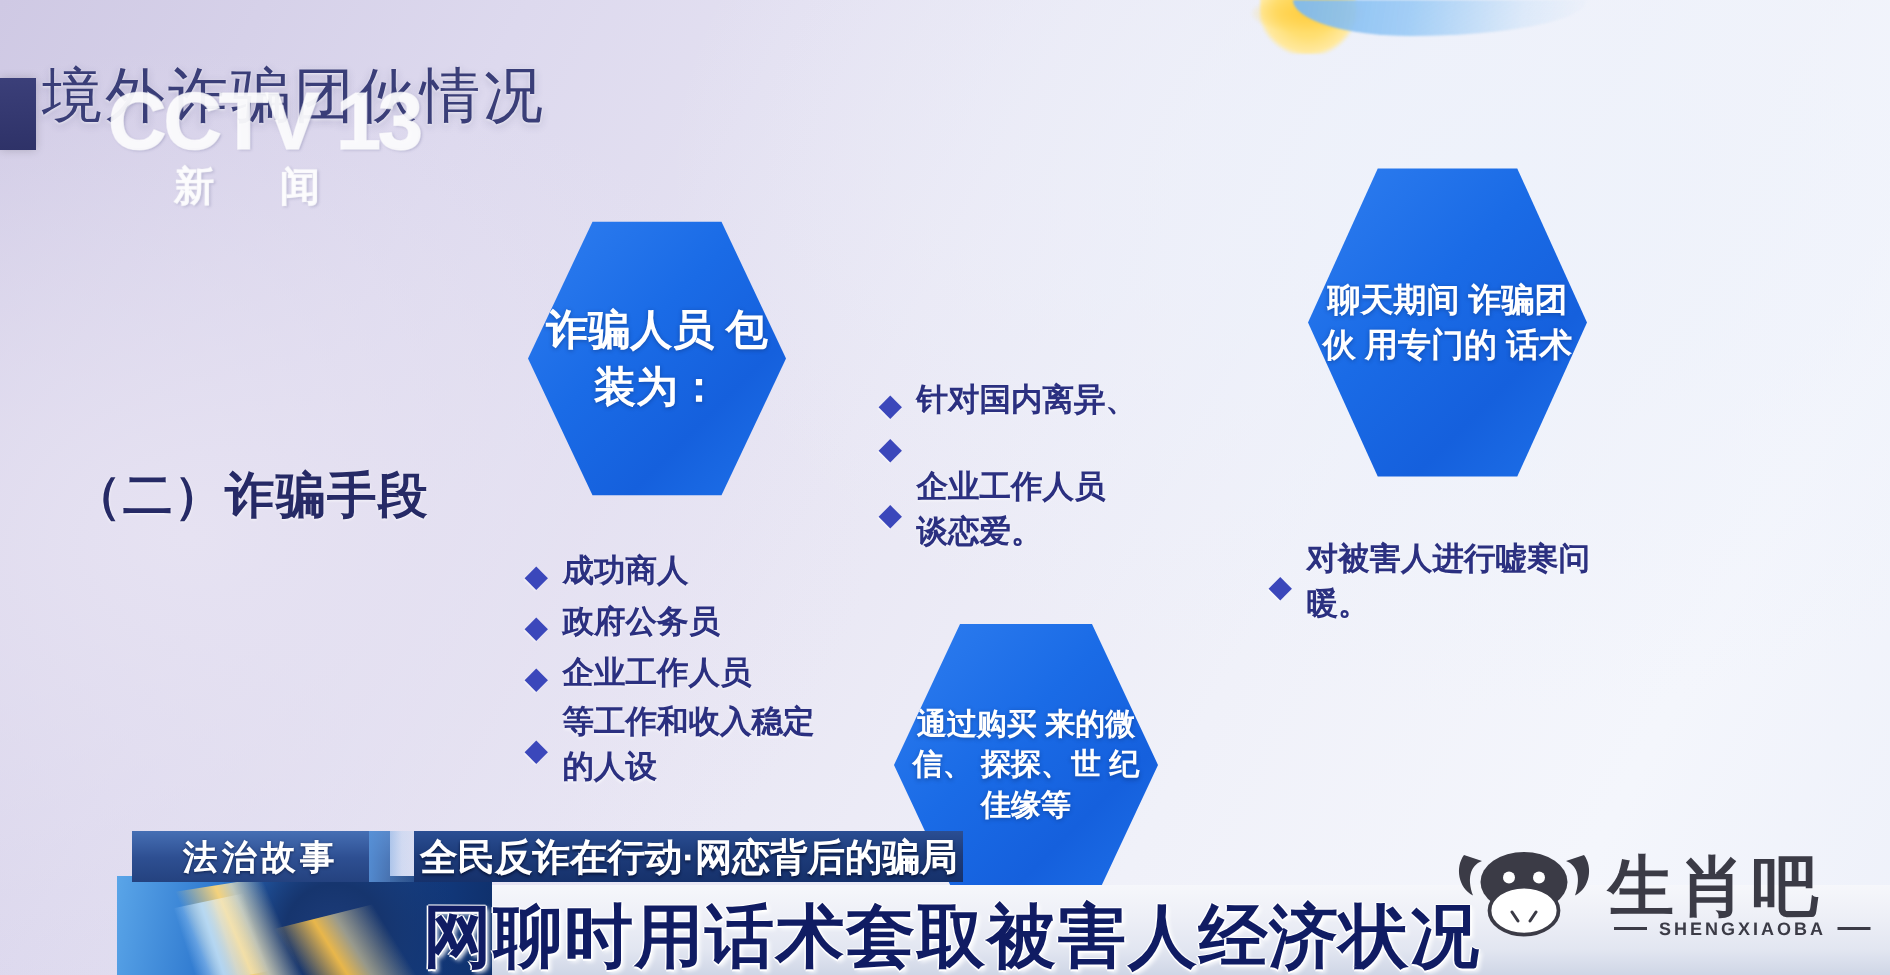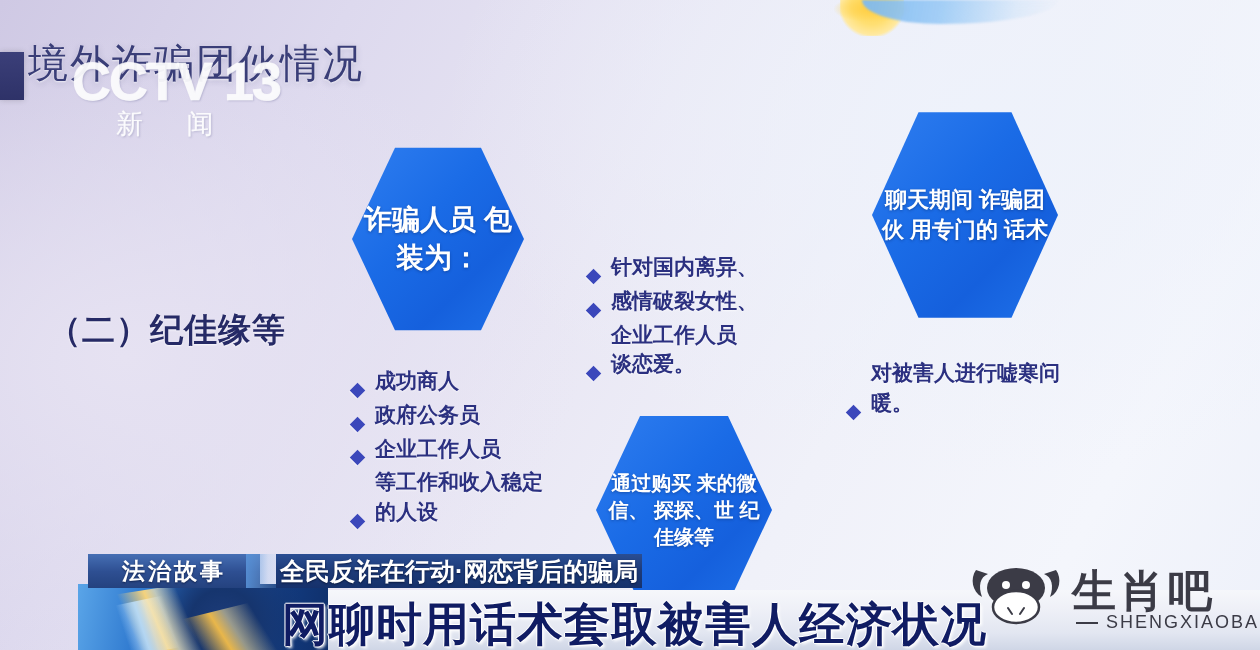--- a/index.html
+++ b/index.html
@@ -45,21 +45,21 @@
   .cctv-wm{position:absolute;left:72px;top:44px;width:270px;height:98px;pointer-events:none;}
   .cctv-line{
     position:absolute;left:0;top:6px;
     font-size:54px;font-weight:700;letter-spacing:-2px;
     color:rgba(255,255,255,.52);
     text-shadow:0 0 1px rgba(255,255,255,.85),1px 1px 2px rgba(90,90,140,.35);
     -webkit-text-stroke:1px rgba(255,255,255,.6);
   }
   .cctv-sub{
     position:absolute;left:44px;top:62px;
-    font-size:27px;font-weight:400;letter-spacing:18px;
+    font-size:27px;font-weight:700;letter-spacing:18px;
     color:rgba(255,255,255,.6);
     text-shadow:0 0 1px rgba(255,255,255,.9),1px 1px 2px rgba(90,90,140,.3);
   }
 
   .section-heading{
     position:absolute;left:48px;top:308px;
     font-size:33px;font-weight:700;letter-spacing:1px;
     color:#262a66;
     text-shadow:0 1px 2px rgba(255,255,255,.75);
     white-space:nowrap;
@@ -81,21 +81,21 @@
   #hex-1{left:352px;top:144px;width:172px;height:190px;}
   #hex-1 .hex-text{font-size:28px;}
   #hex-2{left:872px;top:108px;width:186px;height:214px;}
   #hex-2 .hex-text{font-size:22px;}
   #hex-3{left:596px;top:412px;width:176px;height:196px;}
   #hex-3 .hex-text{font-size:20px;}
 
   
   .bullet-list{position:absolute;}
   .bullet-item{
-    display:flex;align-items:flex-end;
+    display:flex;align-items:center;
     margin-bottom:4px;
   }
   .bullet-dot{
     flex:0 0 auto;
     width:11px;height:11px;margin:9px 12px 0 0;
     background:#3b47bb;
     transform:rotate(45deg);
     box-shadow:0 1px 1px rgba(255,255,255,.6);
   }
   .bullet-text{
@@ -177,42 +177,42 @@
     white-space:nowrap;
   }
 
   
   .wm{position:absolute;left:968px;top:560px;width:286px;height:82px;pointer-events:none;}
   .wm-ox{position:absolute;left:0;top:4px;width:96px;height:62px;}
   .wm-text{position:absolute;left:104px;top:2px;font-size:44px;font-weight:700;
     letter-spacing:4px;color:#3b3b46;}
   .wm-sub{position:absolute;left:108px;top:52px;display:flex;align-items:center;gap:8px;}
   .wm-sub .bar{width:22px;height:2px;background:#3b3b46;}
-  .wm-sub .txt{font-size:18px;letter-spacing:2px;color:#3b3b46;font-weight:400;}
+  .wm-sub .txt{font-size:12px;letter-spacing:2px;color:#3b3b46;font-weight:700;}
 </style>
 </head>
 <body>
 
 <div id="screen">
 
   <div class="topdeco">
     <div class="deco-sun"></div>
     <div class="deco-wave"></div>
 
   </div>
 
   <div class="accent-bar"></div>
   <div class="slide-title">境外诈骗团伙情况</div>
 
   <div class="cctv-wm">
     <div class="cctv-line">CCTV 13</div>
     <div class="cctv-sub">新 闻</div>
   </div>
 
-  <div class="section-heading">（二）纪佳缘等</div>
+  <div class="section-heading">（二）诈骗手段</div>
 
   <div class="hex" id="hex-1">
     <div class="hex-text">诈骗人员
 包装为：</div>
   </div>
 
   <div class="hex" id="hex-3">
     <div class="hex-text">通过购买
 来的微信、
 探探、世
@@ -246,21 +246,20 @@
     </div>
   </div>
 
   <div class="bullet-list" id="list-mid">
     <div class="bullet-item">
       <div class="bullet-dot"></div>
       <div class="bullet-text">针对国内离异、</div>
     </div>
     <div class="bullet-item">
       <div class="bullet-dot"></div>
-      <div class="bullet-text">感情破裂女性、</div>
     </div>
     <div class="bullet-item">
       <div class="bullet-dot"></div>
       <div class="bullet-text">企业工作人员
 谈恋爱。</div>
     </div>
   </div>
 
   <div class="bullet-list" id="list-right">
     <div class="bullet-item">

